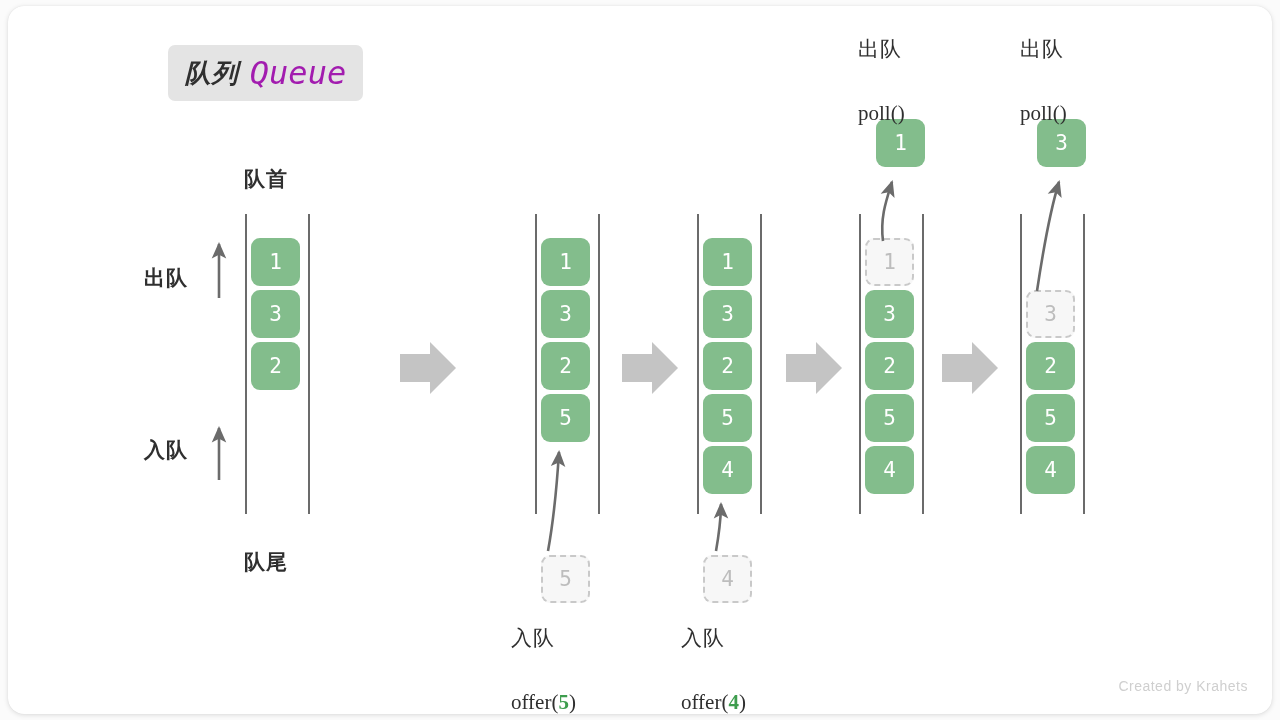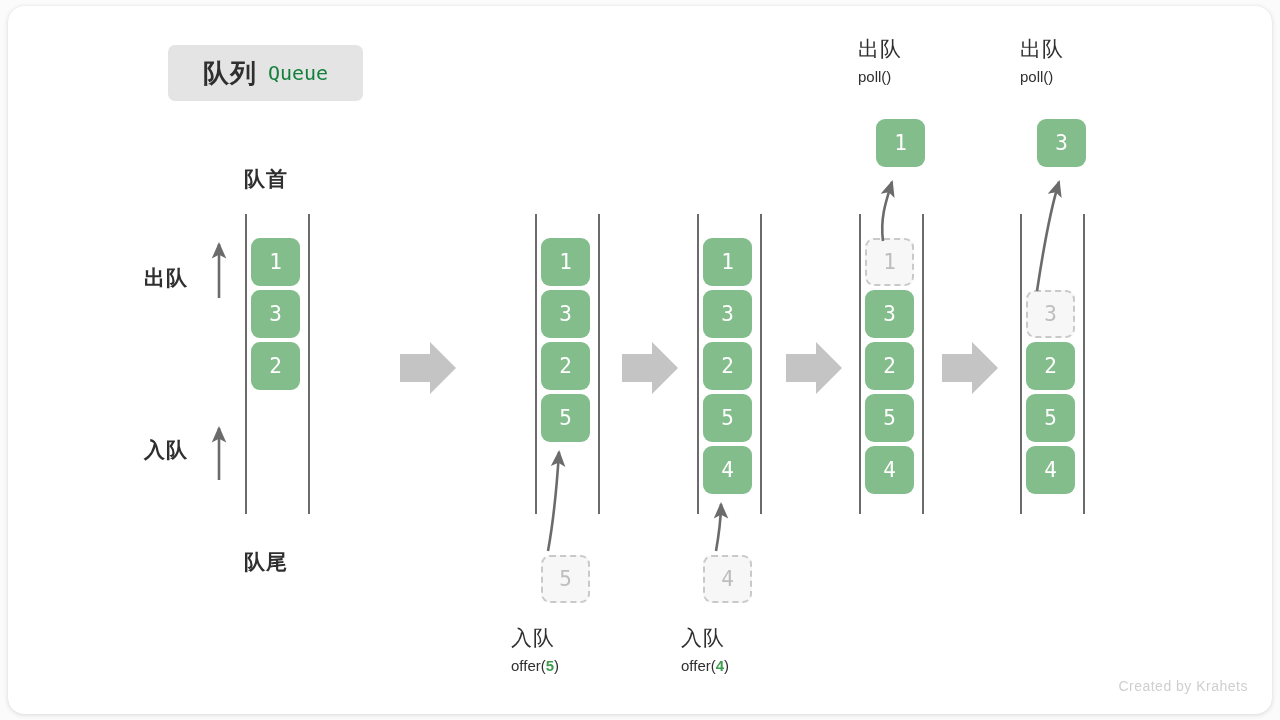--- a/index.html
+++ b/index.html
@@ -22,28 +22,29 @@
 
   
   #title-badge {
     position: absolute;
     left: 160px; top: 39px;
     width: 195px; height: 56px;
     background: #e4e4e4;
     border-radius: 7px;
     display: flex; align-items: center; justify-content: center;
     gap: 11px;
+    font-style: italic;
   }
   #title-badge .cn {
     font-size: 26px; font-weight: bold; color: #2f2f2f;
     font-family: "DejaVu Sans", "Liberation Sans", sans-serif;
     letter-spacing: 1px;
   }
   #title-badge .en {
-    font-size: 20px; color: #15803d;
+    font-size: 32px; color: #a21caf;
     font-family: "DejaVu Sans Mono", "Liberation Mono", monospace;
   }
 
   
   .cnlabel {
     position: absolute;
     font-family: "DejaVu Sans", "Liberation Sans", sans-serif;
     font-size: 21px; font-weight: bold; color: #2f2f2f;
     white-space: nowrap; letter-spacing: 1px;
   }
@@ -52,22 +53,22 @@
     white-space: nowrap;
     line-height: 1.52;
   }
   .oplabel .l1 {
     display: block;
     font-family: "DejaVu Sans", "Liberation Sans", sans-serif;
     font-size: 21px; color: #2f2f2f; letter-spacing: 1px;
   }
   .oplabel .l2 {
     display: block;
-    font-family: Liberation Sans, sans-serif;
-    font-size: 15px; color: #2f2f2f;
+    font-family: Liberation Serif, serif;
+    font-size: 21px; color: #2f2f2f; margin-top: 32px;
   }
   .oplabel .l2 .arg { color: #3e9d4e; font-weight: bold; }
 
   
   .cell {
     position: absolute;
     width: 49px; height: 48px;
     border-radius: 9px;
     background: #83bd8c;
     color: #ffffff;

